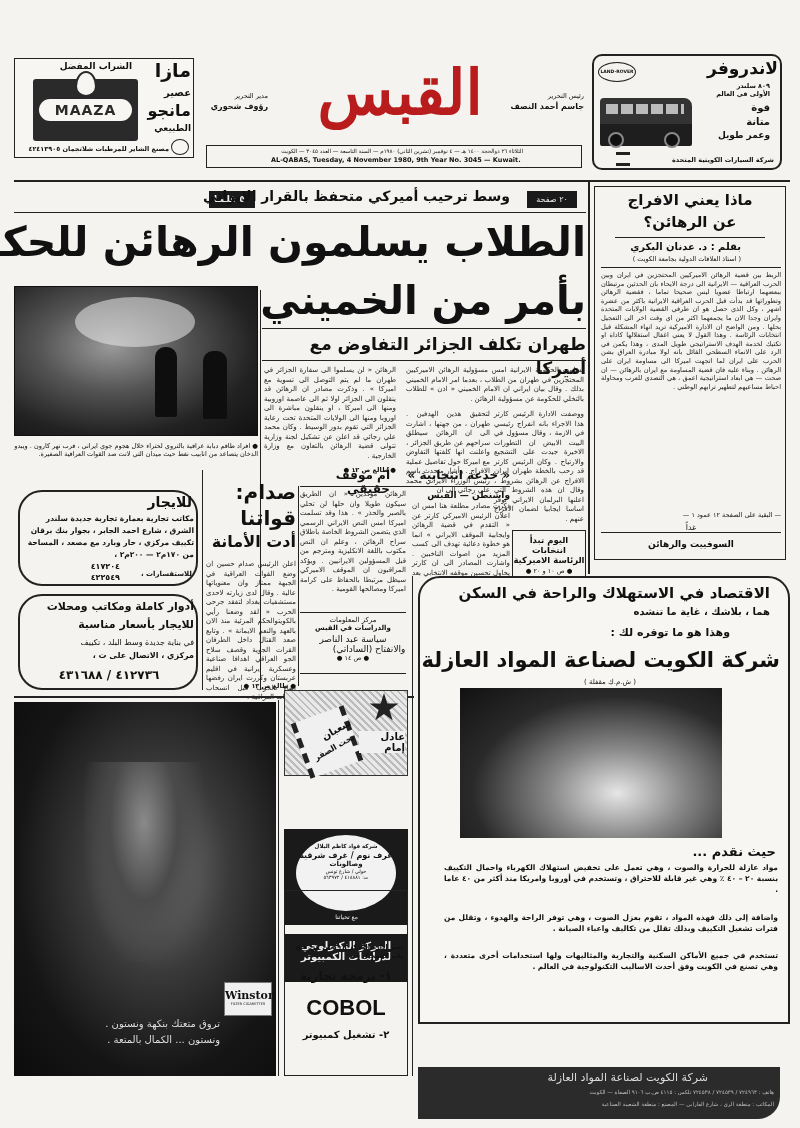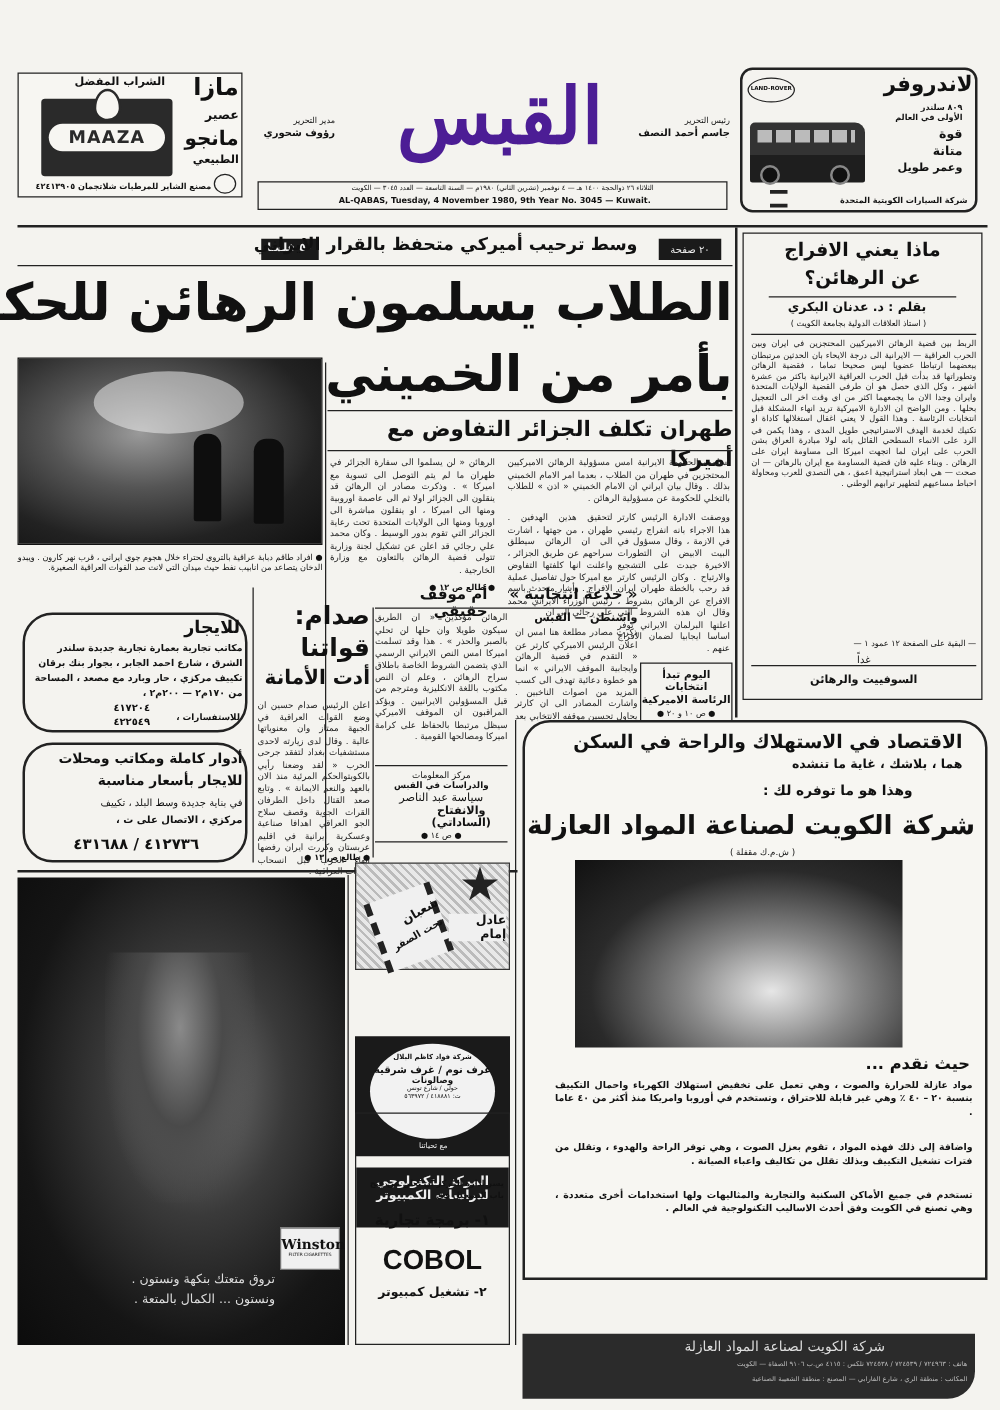--- a/index.html
+++ b/index.html
@@ -34,21 +34,21 @@
     <div class="abs rtl" style="left:122px;top:64px;width:54px;font-size:9px;font-weight:bold;">الطبيعي</div>
     <div class="abs rtl small" style="left:4px;top:86px;width:150px;font-weight:bold;">مصنع الشاير للمرطبات شلاتجمان ٤٢٤١٣٩٠٥</div>
     <div class="abs" style="left:156px;top:80px;width:18px;height:16px;border:1.5px solid #222;border-radius:50%;"></div>
   </div>
 
   <div class="abs rtl small" style="left:206px;top:52px;width:62px;">مدير التحرير</div>
   <div class="abs rtl" style="left:200px;top:62px;width:68px;font-size:8px;font-weight:bold;">رؤوف شحوري</div>
   <div class="abs rtl small" style="left:520px;top:52px;width:64px;">رئيس التحرير</div>
   <div class="abs rtl" style="left:500px;top:62px;width:84px;font-size:8px;font-weight:bold;">جاسم أحمد النصف</div>
 
-  <div class="abs ctr" style="left:300px;top:8px;width:200px;height:90px;font-family:'DejaVu Serif',serif;font-size:62px;font-weight:bold;line-height:90px;color:#4c1d95;direction:rtl;">القبس</div>
+  <div class="abs ctr" style="left:300px;top:8px;width:200px;height:90px;font-family:'DejaVu Serif',serif;font-size:62px;font-weight:bold;line-height:90px;color:#b91c1c;direction:rtl;">القبس</div>
 
   <div class="abs box" style="left:206px;top:105px;width:376px;height:23px;">
     <div class="abs dark ctr" style="left:2px;top:2px;width:46px;height:17px;font-size:9px;line-height:17px;font-weight:bold;">٥٠ فلسا</div>
     <div class="abs rtl" style="left:54px;top:1px;width:262px;font-size:5.5px;line-height:8px;white-space:nowrap;overflow:hidden;">الثلاثاء ٢٦ ذوالحجة ١٤٠٠ هـ — ٤ نوفمبر (تشرين الثاني) ١٩٨٠م — السنة التاسعة — العدد ٣٠٤٥ — الكويت</div>
     <div class="abs" style="left:64px;top:10px;width:250px;font-size:6.5px;font-weight:bold;line-height:9px;white-space:nowrap;">AL-QABAS, Tuesday, 4 November 1980, 9th Year No. 3045 — Kuwait.</div>
     <div class="abs dark ctr" style="left:320px;top:2px;width:50px;height:17px;font-size:8px;line-height:17px;">٢٠ صفحة</div>
   </div>
 
   <div class="abs rbox" style="left:592px;top:14px;width:190px;height:116px;border-radius:10px;">
     <div class="abs rtl" style="left:46px;top:2px;width:138px;font-size:17px;font-weight:bold;">لاندروفر</div>
@@ -103,21 +103,21 @@
 <div class="abs box ctr" style="left:512px;top:530px;width:74px;height:48px;">
   <div style="font-size:8.5px;font-weight:bold;margin-top:4px;">اليوم تبدأ انتخابات</div>
   <div style="font-size:8.5px;font-weight:bold;">الرئاسة الاميركية</div>
   <div style="font-size:6.5px;margin-top:2px;">● ص ١٠ و ٢٠ ●</div>
 </div>
 
 <div class="abs ctr" style="left:300px;top:612px;width:106px;height:62px;border-top:1px solid #222;border-bottom:1px solid #222;">
   <div style="font-size:7px;margin-top:3px;">مركز المعلومات</div>
   <div style="font-size:7px;font-weight:bold;">والدراسات في القبس</div>
   <div style="font-size:9px;font-weight:normal;margin-top:2px;">سياسة عبد الناصر</div>
-  <div style="font-size:9px;font-weight:bold;padding-left:32px;">والانفتاح (الساداتي)</div>
+  <div style="font-size:9px;font-weight:normal;padding-left:32px;">والانفتاح (الساداتي)</div>
   <div style="font-size:6.5px;">● ص ١٤ ●</div>
 </div>
 
 <div class="abs rule" style="left:202px;top:470px;width:1px;height:220px;"></div>
 <div class="abs rtl" style="left:204px;top:480px;width:92px;font-size:20px;font-weight:bold;">صدام:</div>
 <div class="abs rtl" style="left:204px;top:506px;width:92px;font-size:20px;font-weight:bold;">قواتنا</div>
 <div class="abs rtl" style="left:204px;top:532px;width:92px;font-size:16px;font-weight:bold;">أدت الأمانة</div>
 <div class="abs rtl body-text" style="left:206px;top:560px;width:90px;">اعلن الرئيس صدام حسين ان وضع القوات العراقية في الجبهة ممتاز وان معنوياتها عالية . وقال لدى زيارته لاحدى مستشفيات بغداد لتفقد جرحى الحرب « لقد وضعنا رأيي بالكويتوالحكم المرئية منذ الان بالعهد والنعم الايمانة » . وتابع صعد القتال داخل الطرفان القرات الجوية وقصف سلاح الجو العراقي اهدافا صناعية وعسكرية ايرانية في اقليم عربستان وكررت ايران رفضها انهاء الحرب قبل انسحاب القوات العراقية .</div>
 <div class="abs rtl small" style="left:206px;top:682px;width:90px;font-weight:bold;">● طالع ص ١٣ ●</div>
 <div class="abs rule" style="left:298px;top:486px;width:1px;height:200px;"></div>

